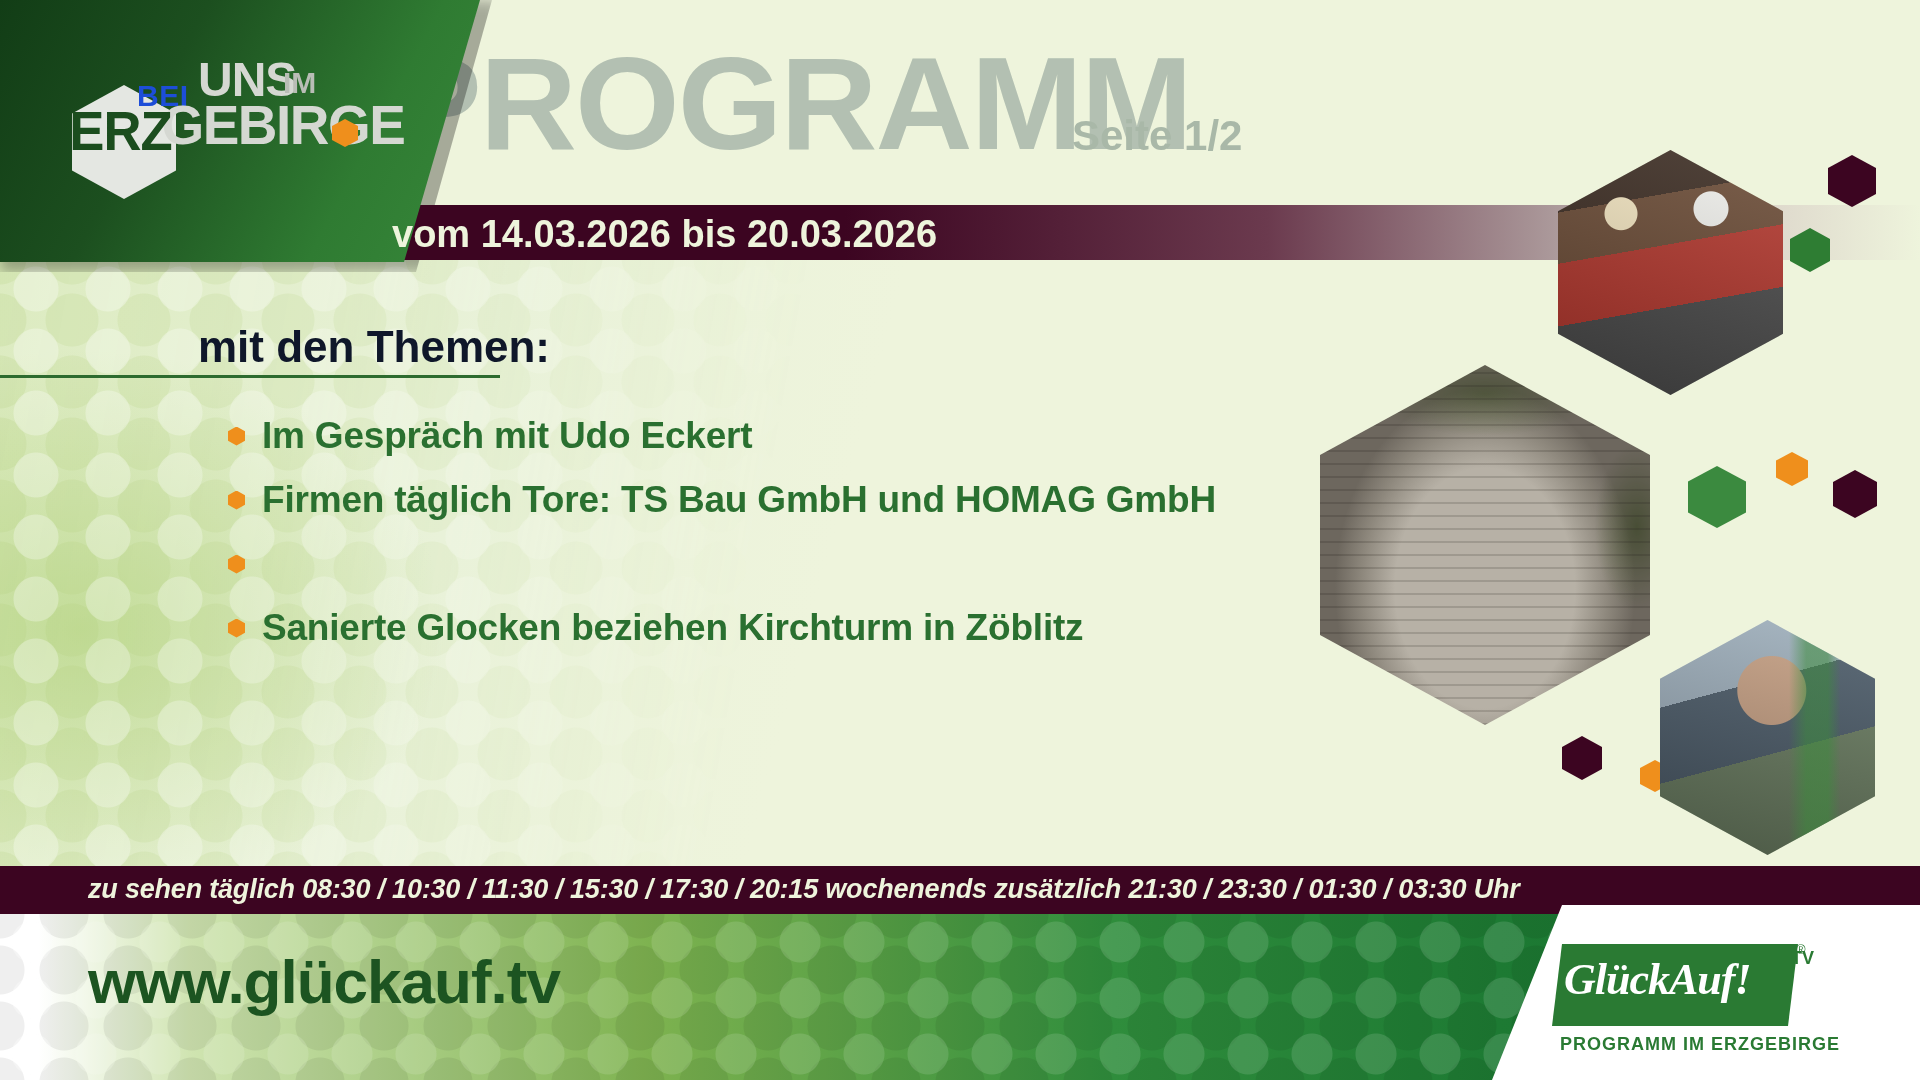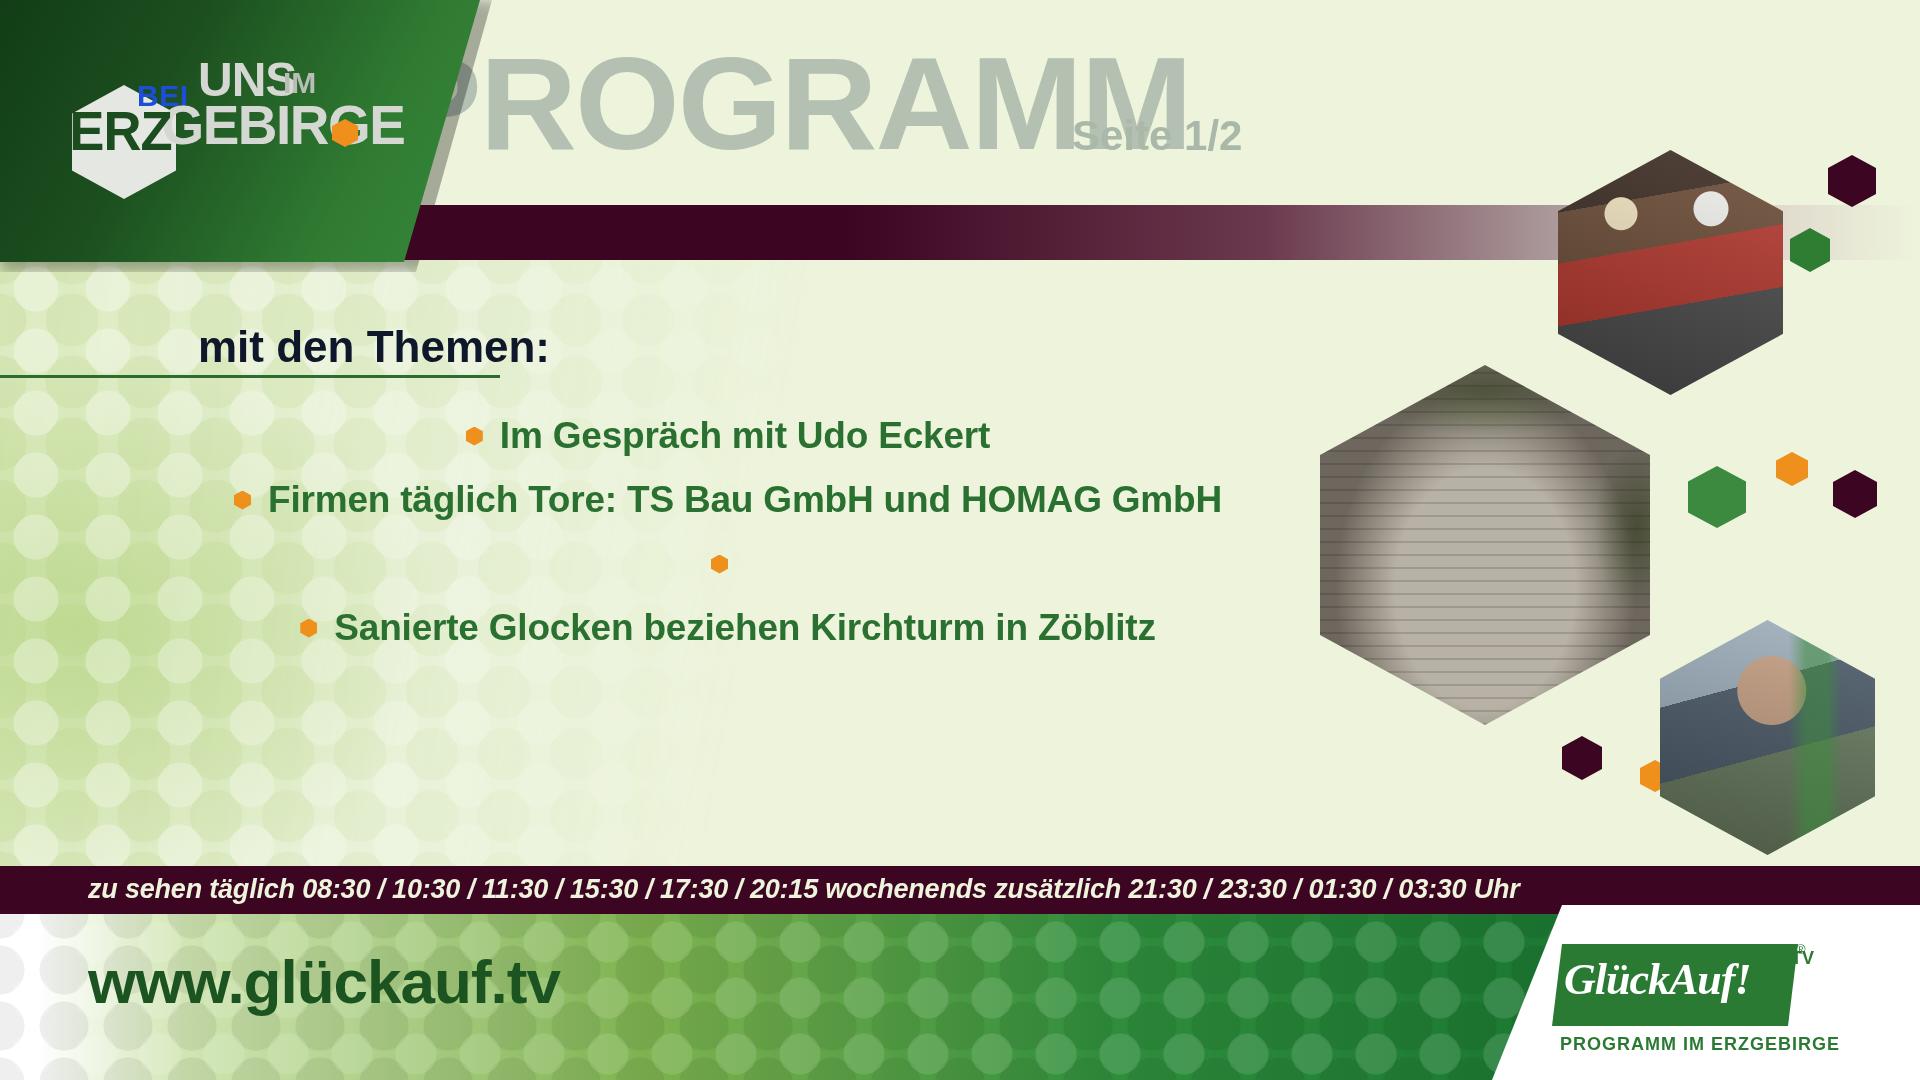--- a/index.html
+++ b/index.html
@@ -121,21 +121,21 @@
     position:absolute; left:198px; top:322px;
     font-size:44px; font-weight:bold; color:#0f172a;
     z-index:4;
   }
   .themes-rule {
     position:absolute; left:0; top:375px; width:500px; height:3px;
     background:#2d6b2f; z-index:4;
   }
 
   .bullets { position:absolute; left:228px; top:408px; z-index:4; width:1000px; }
-  .bullet-row { display:flex; align-items:center; height:56px; margin-bottom:8px;justify-content:center; }
+  .bullet-row { display:flex; align-items:center; height:56px; margin-bottom:8px; }
   .bullet-dot {
     width:17px; height:19px; background:#ef8f1c; flex:0 0 auto; margin-right:17px;
     clip-path:polygon(50% 0,100% 25%,100% 75%,50% 100%,0 75%,0 25%);
   }
   .bullet-txt {
     font-size:37px; font-weight:bold; color:#2a7030; white-space:nowrap;
     letter-spacing:-.2px;
   }
 
   
@@ -277,20 +277,21 @@
   <div class="logo-uns">UNS</div>
   <div class="logo-im">IM</div>
   <div class="logo-gebirge">GEBIRGE</div>
   <div class="logo-erz">ERZ</div>
   <div class="logo-dot"></div>
 
   <div class="title-programm">PROGRAMM</div>
   <div class="title-page">Seite 1/2</div>
 
   <div class="date-bar"></div>
+  <div class="date-text">vom 14.03.2026 bis 20.03.2026</div>
 
   <div class="themes-head">mit den Themen:</div>
   <div class="themes-rule"></div>
 
   <div class="bullets">
     <div class="bullet-row">
       <span class="bullet-dot"></span>
       <span class="bullet-txt">Im Gespräch mit Udo Eckert</span>
     </div>
     <div class="bullet-row">

